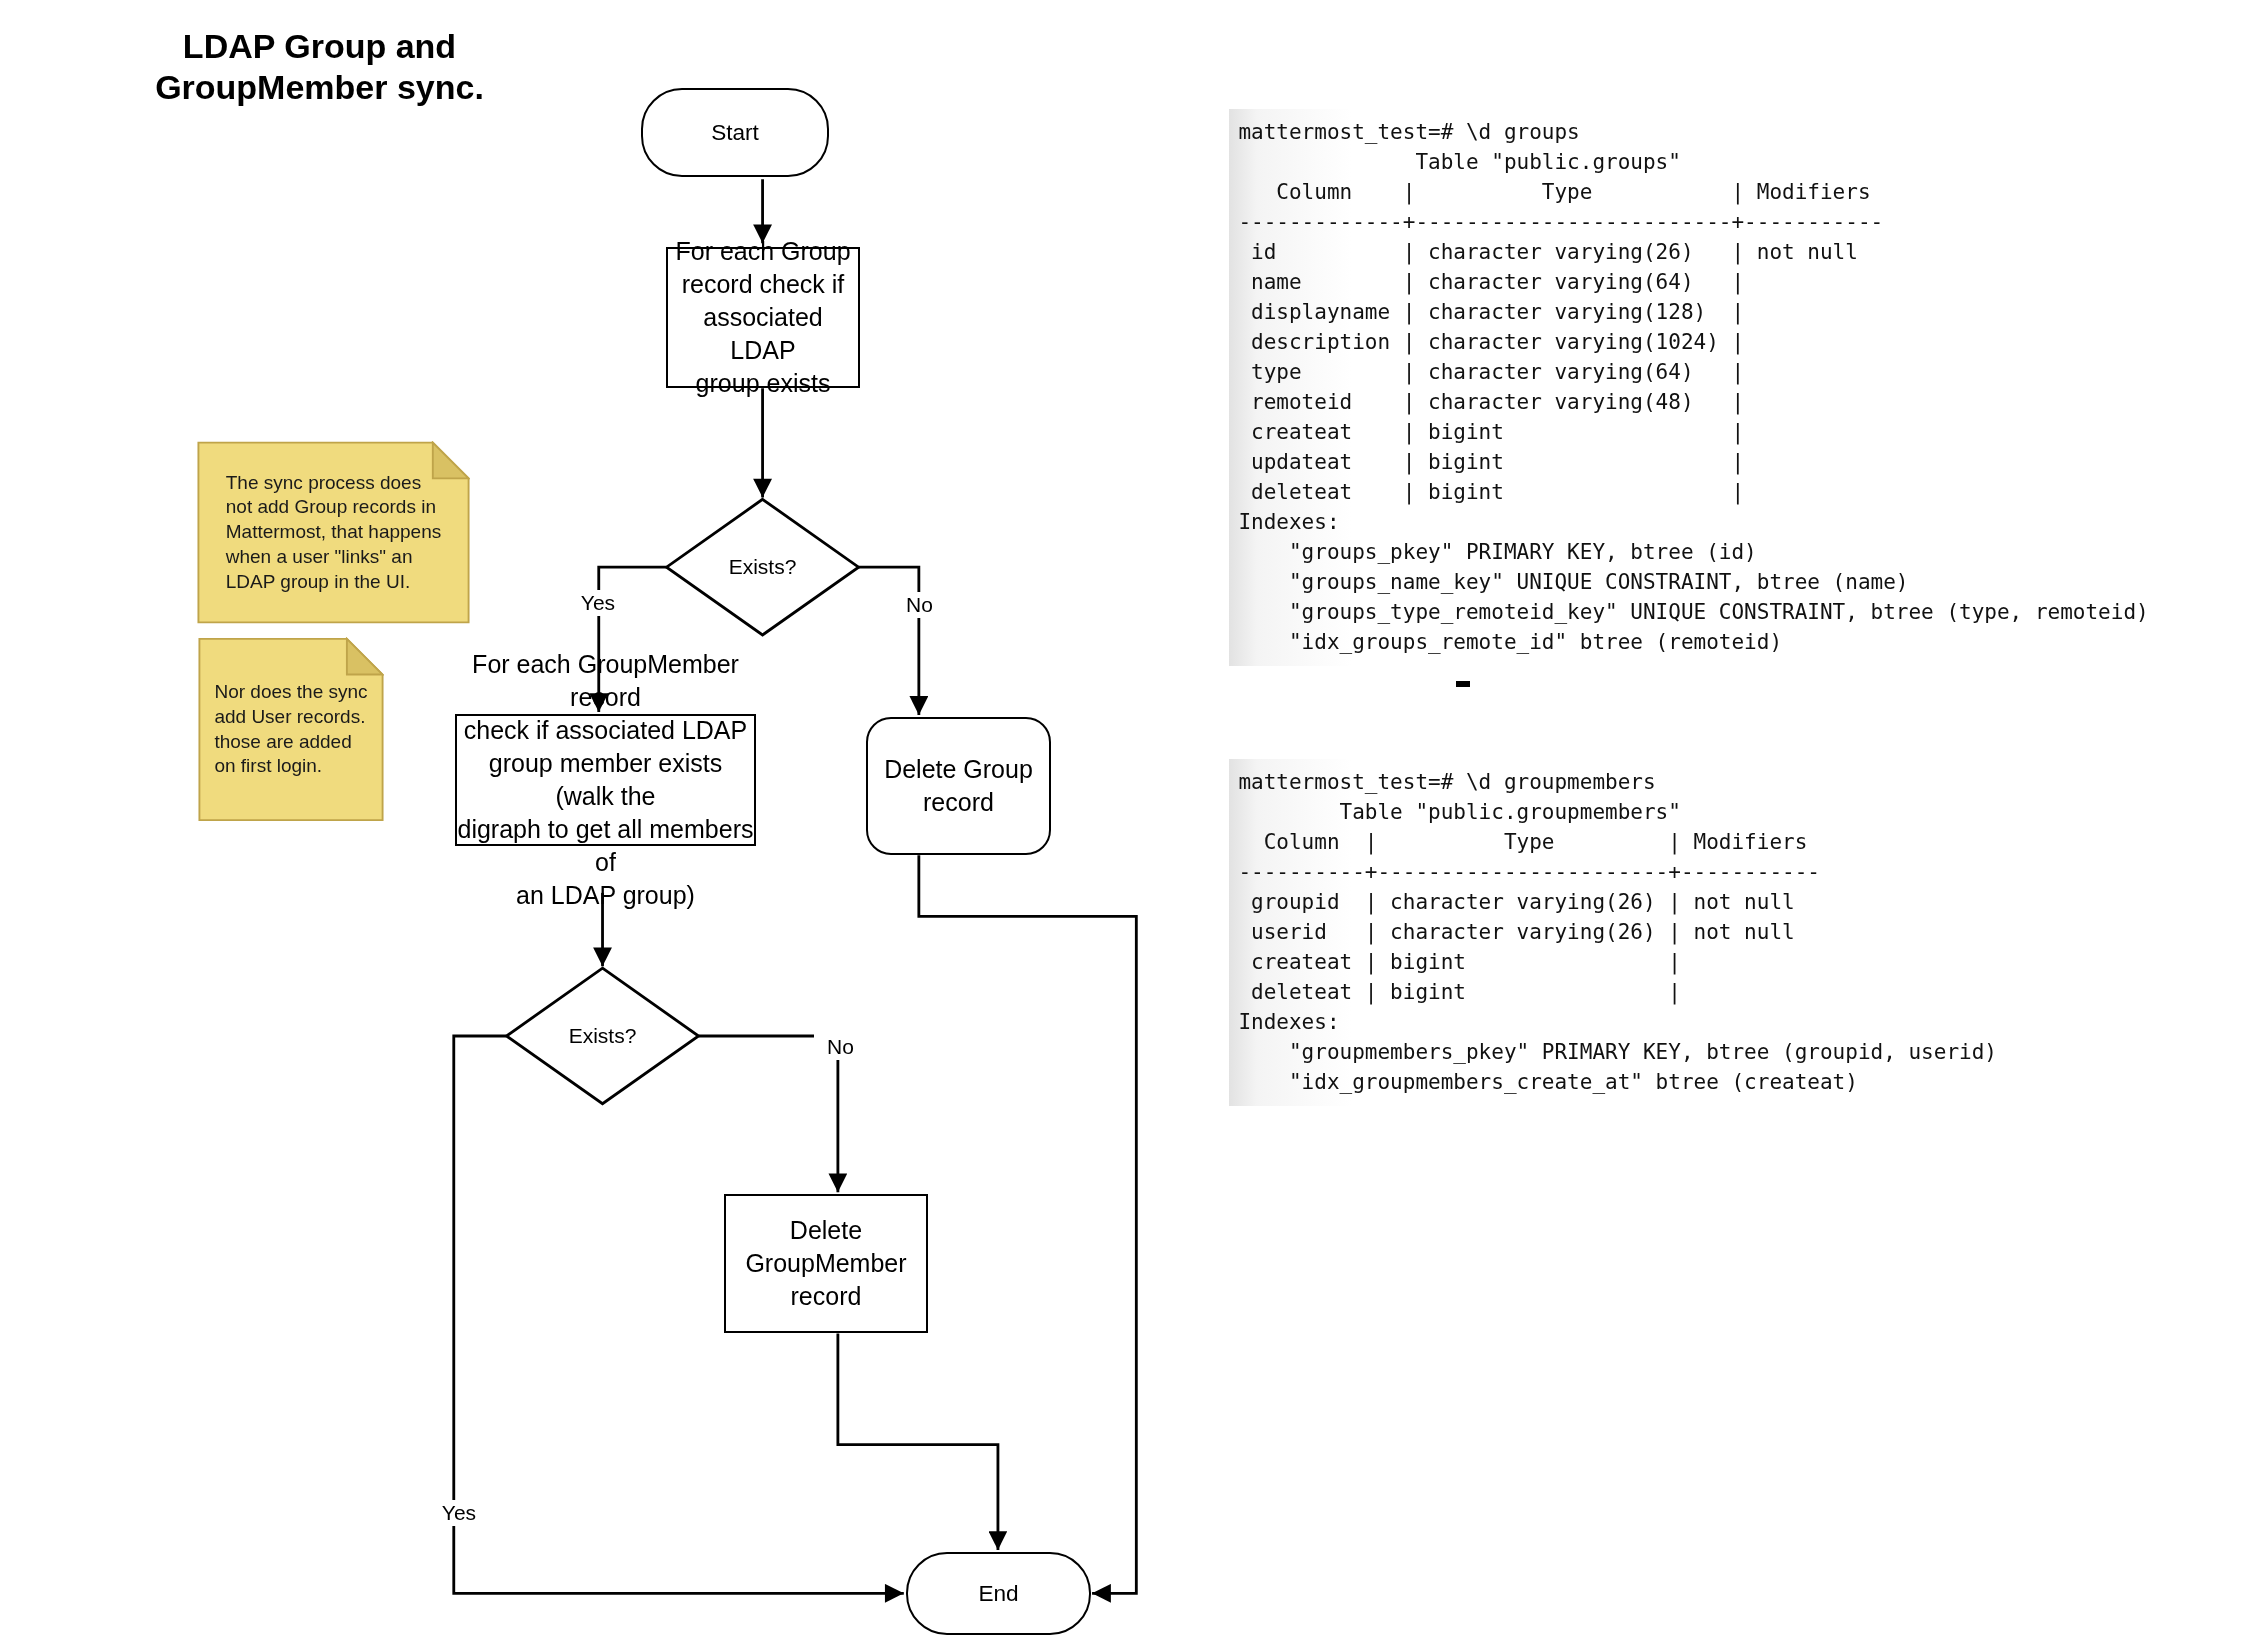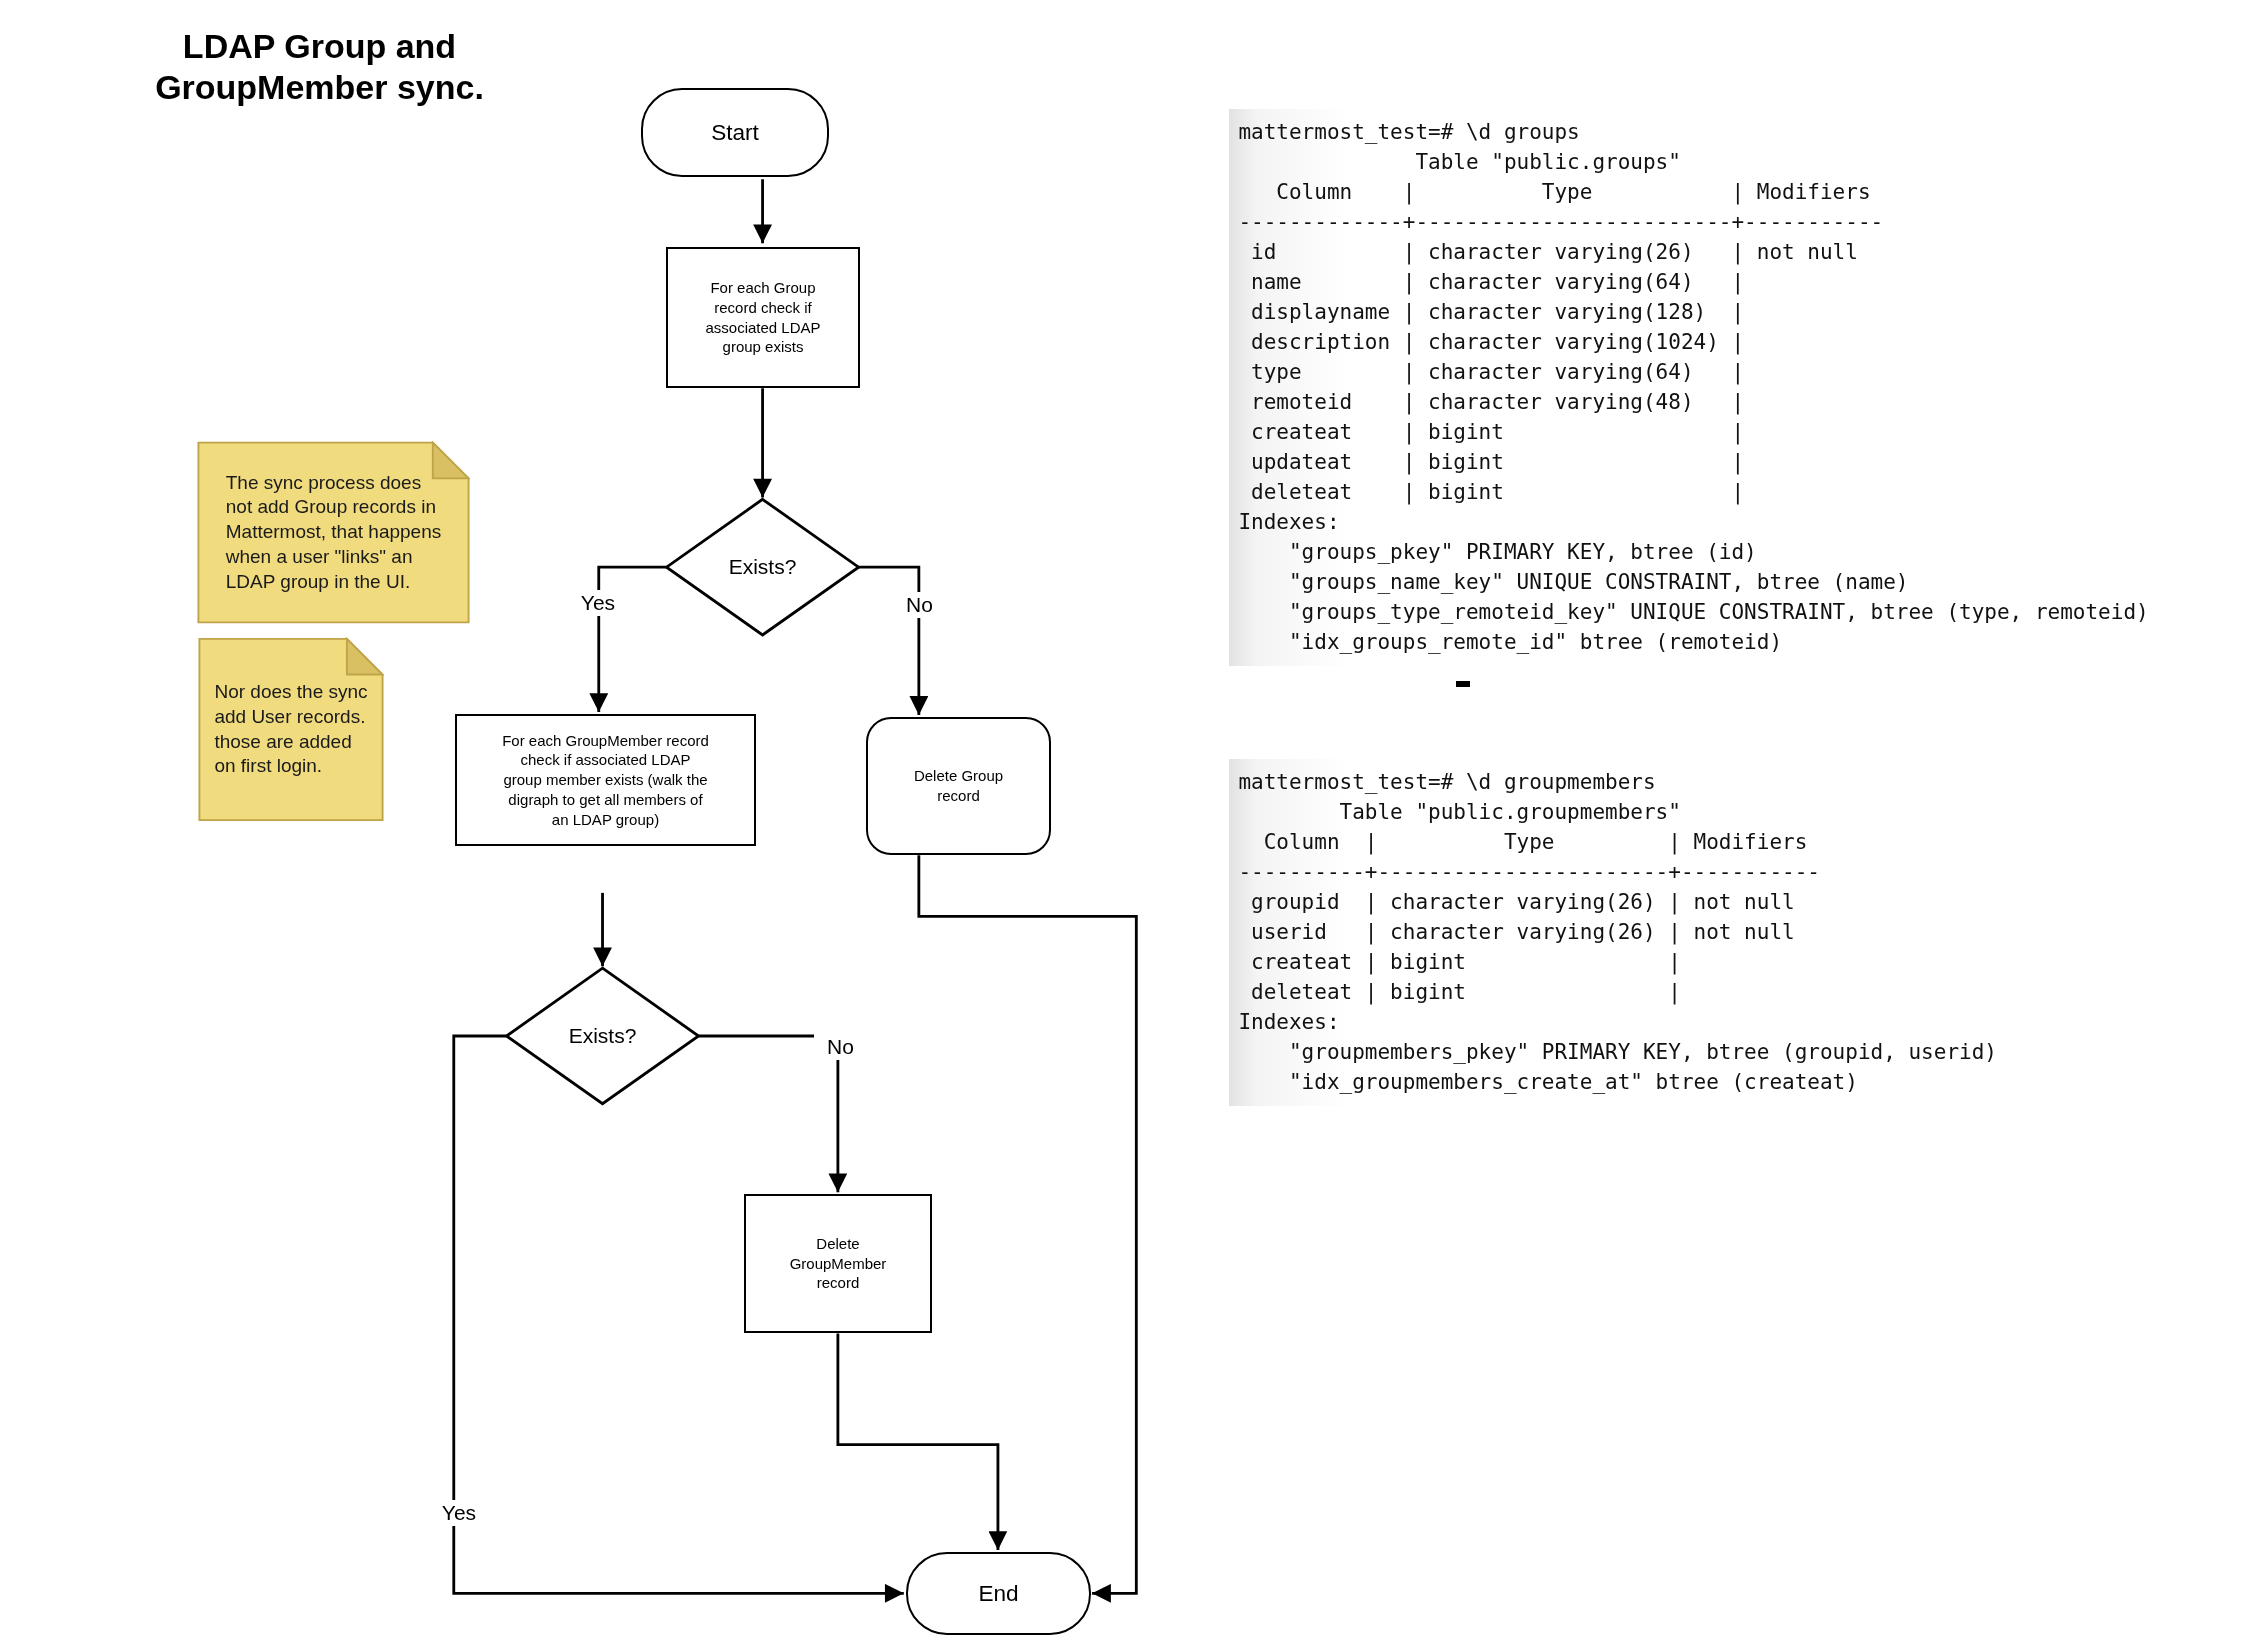--- a/index.html
+++ b/index.html
@@ -12,21 +12,21 @@
     overflow:hidden;
   }
   #edge-layer{position:absolute;left:0;top:0;width:2267px;height:1637px;}
   .node{
     position:absolute;
     display:flex;align-items:center;justify-content:center;
     text-align:center;
     background:#fff;
     border:2.8px solid #000;
     box-sizing:border-box;
-    font-size:15px;line-height:1.32;
+    font-size:25px;line-height:1.32;
     white-space:pre-line;
   }
   .terminal-node{border-radius:41px;font-size:22.6px;}
   .diamond-label{
     position:absolute;display:flex;align-items:center;justify-content:center;
     font-size:21px;text-align:right;background:transparent;
   }
   .edge-label{
     position:absolute;display:flex;align-items:center;justify-content:center;
     font-size:21px;background:#ffffff;text-align:center;
@@ -105,21 +105,21 @@
 check if associated LDAP
 group member exists (walk the
 digraph to get all members of
 an LDAP group)</div>
 
   <div class="node" style="left:866px;top:717px;width:185px;height:138px;border-radius:25px;">Delete Group
 record</div>
 
   <div class="diamond-label" style="left:527px;top:1023px;width:151px;height:26px;">Exists?</div>
 
-  <div class="node" style="left:744px;top:1194px;width:188px;height:139px;">Delete
+  <div class="node" style="left:724px;top:1194px;width:204px;height:139px;">Delete
 GroupMember
 record</div>
 
   <div class="node terminal-node" style="left:906px;top:1552px;width:185px;height:83px;">End</div>
 
   <div class="edge-label" style="left:570px;top:590px;width:56px;height:26px;">Yes</div>
   <div class="edge-label" style="left:893px;top:592px;width:53px;height:26px;">No</div>
   <div class="edge-label" style="left:431px;top:1500px;width:56px;height:26px;">Yes</div>
   <div class="edge-label" style="left:814px;top:1034px;width:53px;height:26px;">No</div>
 

